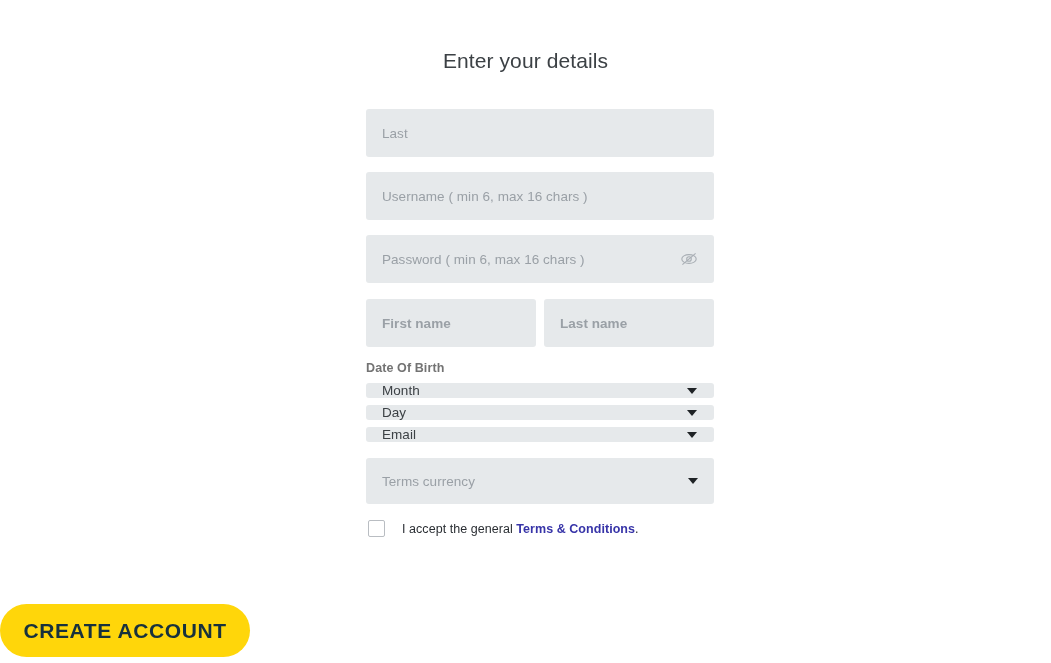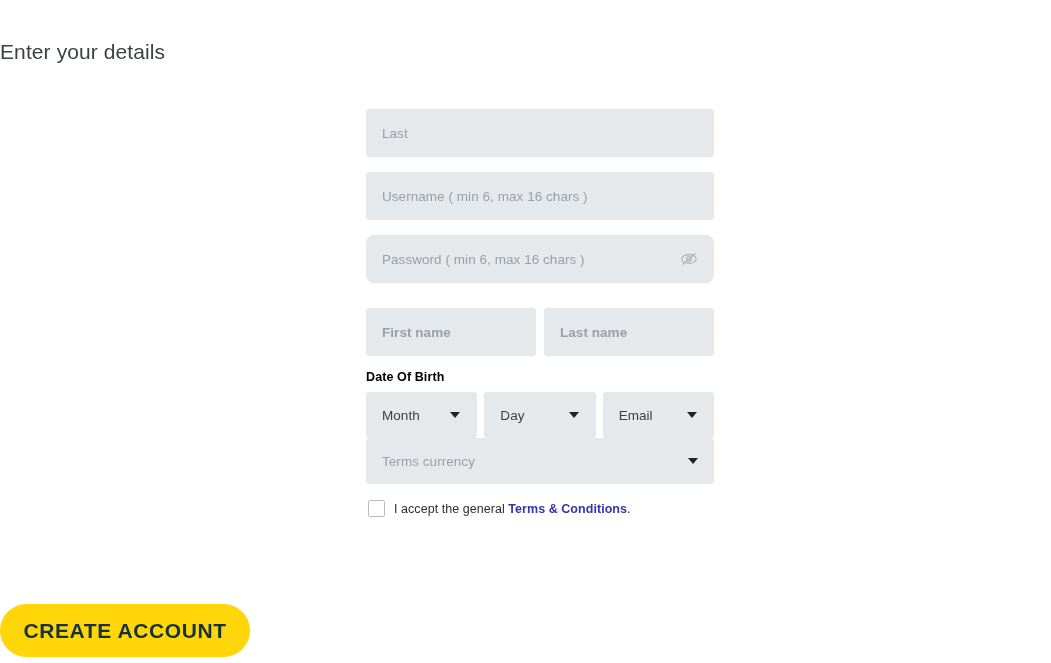--- a/index.html
+++ b/index.html
@@ -17,23 +17,23 @@
   .page {
     position: relative;
     width: 1051px;
     height: 663px;
   }
 
   
   .page-title {
     position: absolute;
     left: 0;
-    top: 40px;
-    width: 1051px;
-    text-align: left;
+    top: 49px;
+    width: 1051px;
+    text-align: center;
     font-size: 21px;
     font-weight: 400;
     color: #3c4145;
     letter-spacing: 0.1px;
   }
 
   
   .form {
     position: absolute;
     left: 366px;
@@ -54,21 +54,21 @@
   }
   .field .ph {
     font-size: 13.5px;
     color: #9aa0a6;
     letter-spacing: 0.05px;
     white-space: nowrap;
   }
 
   .row-email   { margin-bottom: 15px; }
   .row-user    { margin-bottom: 15px; }
-  .row-pass    { margin-bottom: 25px; border-radius: 8px; }
+  .row-pass    { margin-bottom: 16px; }
 
   
   .eye-btn {
     position: absolute;
     right: 14px;
     top: 50%;
     transform: translateY(-50%);
     width: 22px;
     height: 18px;
     display: flex;
@@ -86,27 +86,29 @@
     gap: 8px;
     margin-bottom: 14px;
     font-weight: bold;
   }
   .name-row .field { flex: 1 1 0; }
 
   
   .dob-label {
     font-size: 12.5px;
     font-weight: 700;
-    color: #000000;
+    color: #737373;
     margin-bottom: 8px;
     letter-spacing: 0.1px;
   }
   .dob-row {
     display: flex;
     gap: 7px;
+    margin-bottom: 16px;
+    flex-direction: column;
   }
   .select {
     position: relative;
     flex: 1 1 0;
     background: #e6e9eb;
     border-radius: 3px;
     height: 46px;
     display: flex;
     align-items: center;
     box-sizing: border-box;
@@ -136,21 +138,21 @@
   .currency-select {
     height: 46px;
     margin-bottom: 16px;
   }
   .currency-select .caret { right: 16px; }
 
   
   .terms-row {
     display: flex;
     align-items: center;
-    gap: 9px;
+    gap: 17px;
     margin-left: 2px;
   }
   .checkbox {
     width: 17px;
     height: 17px;
     border: 1.3px solid #b9bdc2;
     border-radius: 2px;
     background: #ffffff;
     box-sizing: border-box;
     flex: 0 0 auto;

